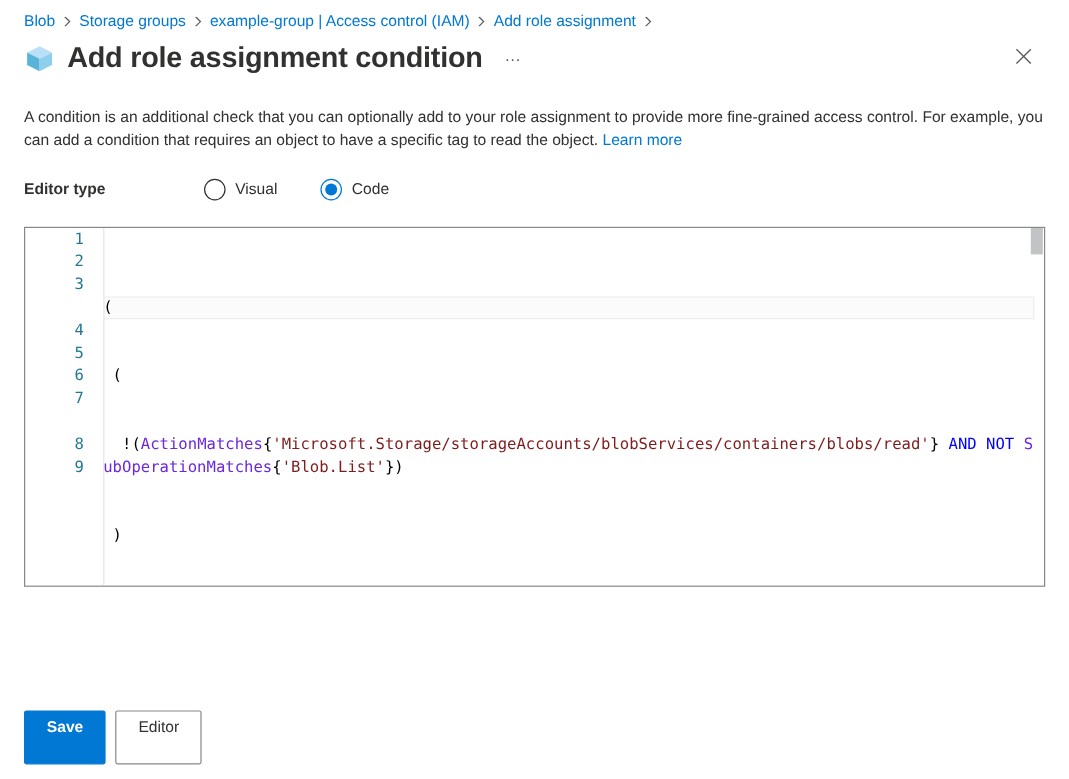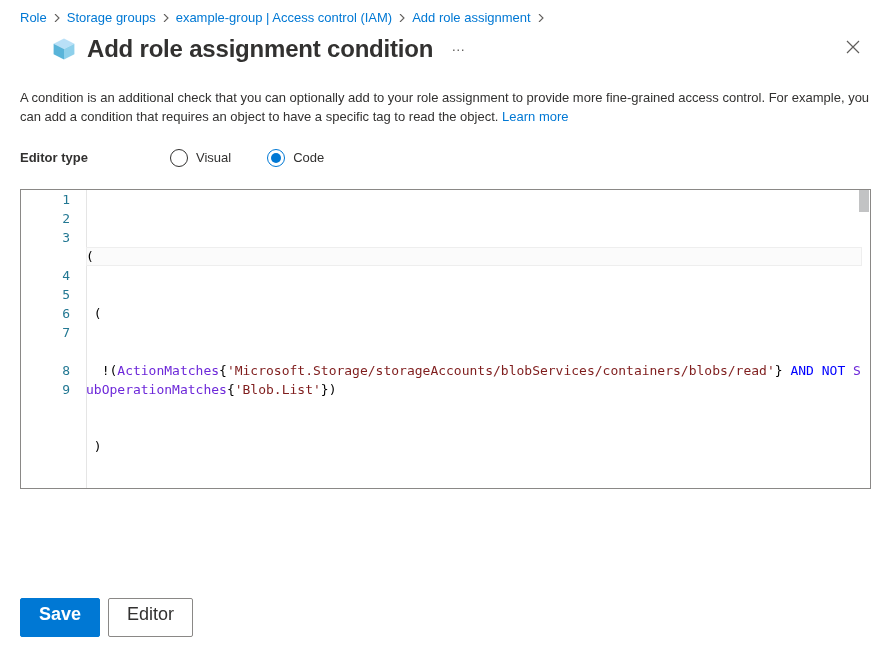--- a/index.html
+++ b/index.html
@@ -36,21 +36,20 @@
       justify-content: center;
     }
     .breadcrumb .chev svg { width: 8px; height: 8px; }
 
     
     .header-row {
       display: flex;
       align-items: center;
       padding: 0 20px 4px 20px;
       position: relative;
-      margin-left: 31px;
     }
     .cube-icon {
       width: 26px;
       height: 26px;
       margin-right: 10px;
       flex-shrink: 0;
     }
     .page-title {
       font-size: 24px;
       font-weight: 600;
@@ -224,22 +223,22 @@
       position: absolute;
       left: 0;
       right: 0;
       bottom: 0;
       padding: 12px 20px;
       display: flex;
       gap: 8px;
       background: #fff;
     }
     .btn {
-      font-size: 18px;
-      padding: 5px 18px 10px;
+      font-size: 13px;
+      padding: 5px 18px 22px;
       border-radius: 2px;
       cursor: pointer;
       border: 1px solid transparent;
       line-height: 1.2;
       text-align: right;
     }
     .btn-primary {
       background: #0078d4;
       color: #fff;
       border-color: #0078d4;
@@ -248,21 +247,21 @@
     .btn-secondary {
       background: #fff;
       color: #323130;
       border: 1px solid #8a8886;
     }
   </style>
 </head>
 <body>
 
 <nav class="breadcrumb">
-  <span class="link">Role</span>
+  <span class="link">Blob</span>
   <span class="chev">
       <svg viewBox="0 0 8 8">
         <path d="M2 0 L6 4 L2 8" stroke="#605e5c" stroke-width="1.1" fill="none"></path>
       </svg>
     </span>
   <span class="link">Storage groups</span>
   <span class="chev">
       <svg viewBox="0 0 8 8">
         <path d="M2 0 L6 4 L2 8" stroke="#605e5c" stroke-width="1.1" fill="none"></path>
       </svg>

